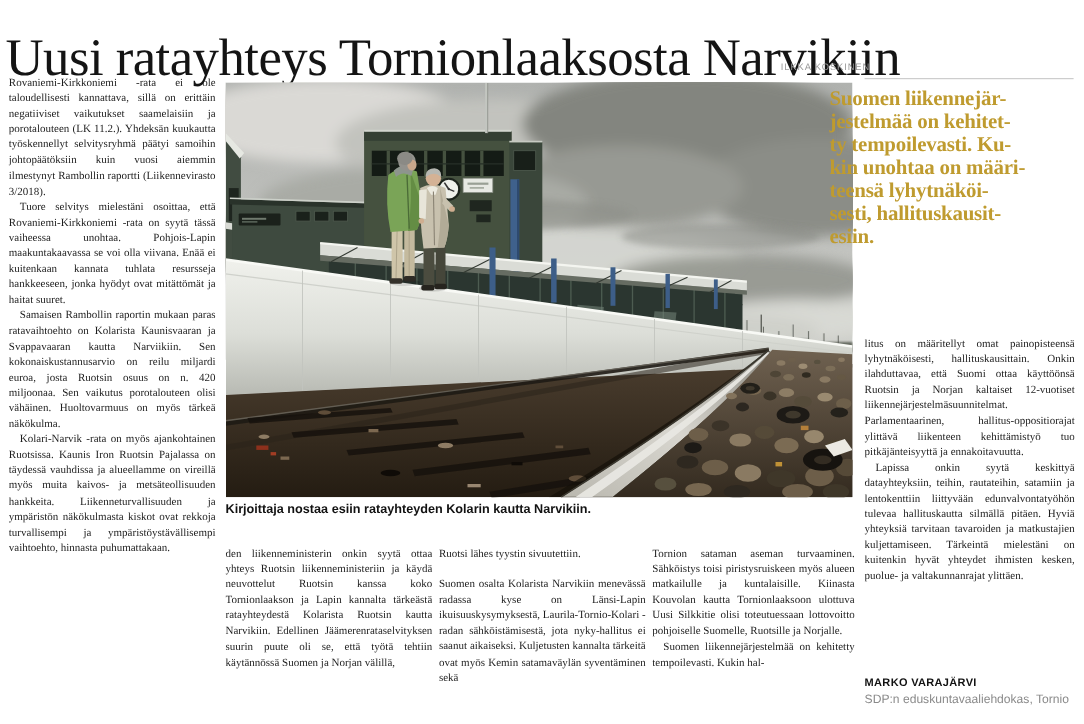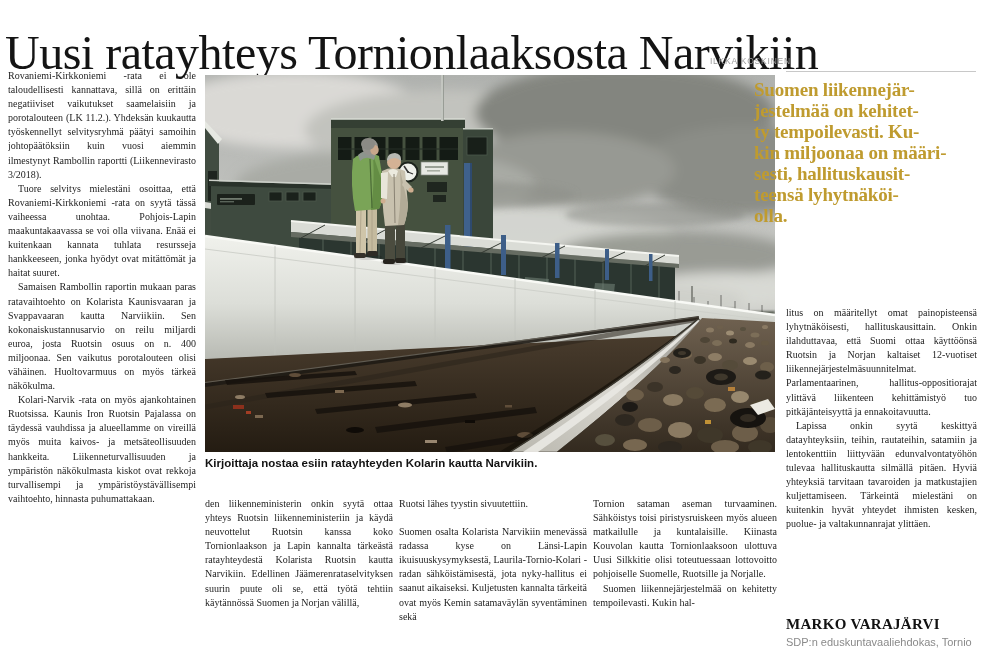--- a/index.html
+++ b/index.html
@@ -26,36 +26,36 @@
            font-family:"Liberation Sans","DejaVu Sans",sans-serif;
            font-size:11.5px;font-weight:700;color:#121212;}
   .quote-rule{position:absolute;left:786px;top:71px;width:190px;height:1px;background:#c8c8c8;}
   .pull-quote{position:absolute;left:754px;top:79px;width:195px;
               font-family:"Liberation Serif","DejaVu Serif",serif;
               font-weight:700;font-size:19px;line-height:21px;color:#bf9b2f;
               letter-spacing:-0.2px;}
   .pull-quote div{white-space:nowrap;}
   .byline{position:absolute;left:786px;top:616px;width:191px;
           font-family:"Liberation Sans","DejaVu Sans",sans-serif;}
-  .byline .name{font-size:15px;font-weight:700;letter-spacing:0.3px;color:#121212;font-family:Liberation Serif, serif;}
+  .byline .name{font-size:10px;font-weight:700;letter-spacing:0.3px;color:#121212;}
   .byline .role{font-size:11px;color:#8a8a8a;margin-top:3px;}
 </style>
 </head>
 <body>
 
 <div id="page">
 
   <h1 class="headline">Uusi ratayhteys Tornionlaaksosta Narvikiin</h1>
 
   <div class="credit">ILKKA KOSKINEN</div>
 
   <div class="col" id="col1">
     <p>Rovaniemi-Kirkkoniemi -rata ei ole taloudellisesti kannattava, sillä on erittäin negatiiviset vaikutukset saamelaisiin ja porotalouteen (LK 11.2.). Yhdeksän kuukautta työskennellyt selvitysryhmä päätyi samoihin johtopäätöksiin kuin vuosi aiemmin ilmestynyt Rambollin raportti (Liikennevirasto 3/2018).</p>
     <p class="indent">Tuore selvitys mielestäni osoittaa, että Rovaniemi-Kirkkoniemi -rata on syytä tässä vaiheessa unohtaa. Pohjois-Lapin maakuntakaavassa se voi olla viivana. Enää ei kuitenkaan kannata tuhlata resursseja hankkeeseen, jonka hyödyt ovat mitättömät ja haitat suuret.</p>
-    <p class="indent">Samaisen Rambollin raportin mukaan paras ratavaihtoehto on Kolarista Kaunisvaaran ja Svappavaaran kautta Narviikiin. Sen kokonaiskustannusarvio on reilu miljardi euroa, josta Ruotsin osuus on n. 400 miljoonaa. Sen vaikutus porotalouteen olisi vähäinen. Huoltovarmuus on myös tärkeä näkökulma.</p>
+    <p class="indent">Samaisen Rambollin raportin mukaan paras ratavaihtoehto on Kolarista Kaunisvaaran ja Svappavaaran kautta Narviikiin. Sen kokonaiskustannusarvio on reilu miljardi euroa, josta Ruotsin osuus on n. 420 miljoonaa. Sen vaikutus porotalouteen olisi vähäinen. Huoltovarmuus on myös tärkeä näkökulma.</p>
     <p class="indent">Kolari-Narvik -rata on myös ajankohtainen Ruotsissa. Kaunis Iron Ruotsin Pajalassa on täydessä vauhdissa ja alueellamme on vireillä myös muita kaivos- ja metsäteollisuuden hankkeita. Liikenneturvallisuuden ja ympäristön näkökulmasta kiskot ovat rekkoja turvallisempi ja ympäristöystävällisempi vaihtoehto, hinnasta puhumattakaan.</p>
   </div>
 
   <figure class="photo">
     <svg width="570" height="377" viewBox="0 0 570 377" xmlns="http://www.w3.org/2000/svg">
       <defs>
         <linearGradient id="skyG" x1="0" y1="0" x2="0" y2="1">
           <stop offset="0" stop-color="#b0b2af"></stop>
             <stop offset="0.7" stop-color="#c6c7c3"></stop>
             <stop offset="1" stop-color="#cfd0cb"></stop>
@@ -383,24 +383,24 @@
   <div class="col" id="col4">
     <p>Tornion sataman aseman turvaaminen. Sähköistys toisi piristysruiskeen myös alueen matkailulle ja kuntalaisille. Kiinasta Kouvolan kautta Tornionlaaksoon ulottuva Uusi Silkkitie olisi toteutuessaan lottovoitto pohjoiselle Suomelle, Ruotsille ja Norjalle.</p>
     <p class="indent">Suomen liikennejärjestelmää on kehitetty tempoilevasti. Kukin hal-</p>
   </div>
 
   <div class="quote-rule"></div>
   <div class="pull-quote">
     <div>Suomen liikennejär-</div>
     <div>jestelmää on kehitet-</div>
     <div>ty tempoilevasti. Ku-</div>
-    <div>kin miljoonaa on määri-</div>
+    <div>kin unohtaa on määri-</div>
+    <div>teensä lyhytnäköi-</div>
     <div>sesti, hallituskausit-</div>
-    <div>teensä lyhytnäköi-</div>
-    <div>olla.</div>
+    <div>esiin.</div>
   </div>
 
   <div class="col" id="col5">
     <p>litus on määritellyt omat painopisteensä lyhytnäköisesti, hallituskausittain. Onkin ilahduttavaa, että Suomi ottaa käyttöönsä Ruotsin ja Norjan kaltaiset 12-vuotiset liikennejärjestelmäsuunnitelmat. Parlamentaarinen, hallitus-oppositiorajat ylittävä liikenteen kehittämistyö tuo pitkäjänteisyyttä ja ennakoitavuutta.</p>
     <p class="indent">Lapissa onkin syytä keskittyä datayhteyksiin, teihin, rautateihin, satamiin ja lentokenttiin liittyvään edunvalvontatyöhön tulevaa hallituskautta silmällä pitäen. Hyviä yhteyksiä tarvitaan tavaroiden ja matkustajien kuljettamiseen. Tärkeintä mielestäni on kuitenkin hyvät yhteydet ihmisten kesken, puolue- ja valtakunnanrajat ylittäen.</p>
   </div>
 
   <div class="byline">
     <div class="name">MARKO VARAJÄRVI</div>
     <div class="role">SDP:n eduskuntavaaliehdokas, Tornio</div>

